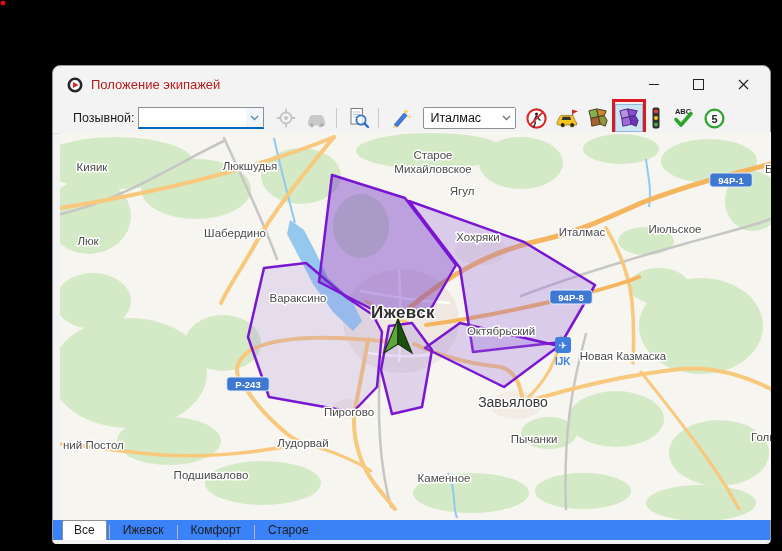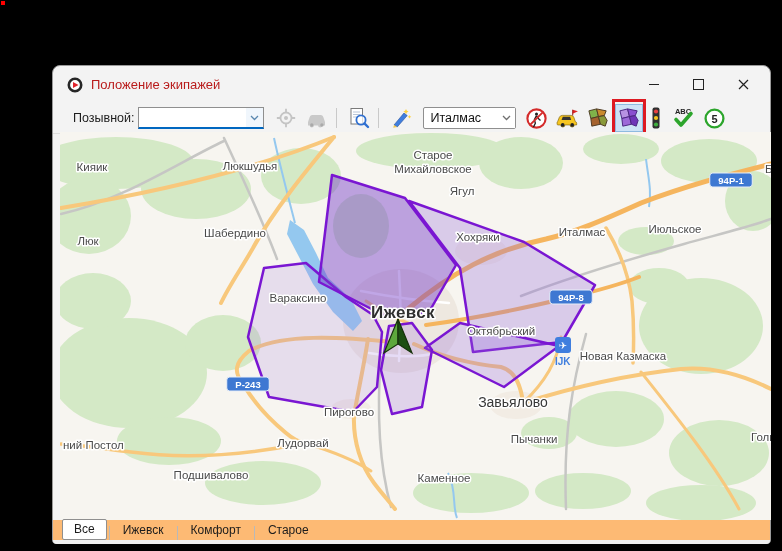--- a/index.html
+++ b/index.html
@@ -37,22 +37,22 @@
   #map-wrap{position:absolute;left:7px;top:66px;width:711px;height:388px;background:#f7f5f0;}
   #mapsvg{display:block;}
   .lbl{paint-order:stroke;stroke:#fff;stroke-width:3px;stroke-linejoin:round;fill:#4a4a4a;
        font-family:"Liberation Sans",sans-serif;}
   .sm{font-size:11.5px;}
   .city{font-size:17px;font-weight:700;fill:#2f2f2f;letter-spacing:.4px;}
   .town{font-size:14px;fill:#383838;}
   .bdg{font-size:9.5px;font-weight:700;fill:#fff;font-family:"Liberation Sans",sans-serif;}
   .ijk{font-size:10px;font-weight:700;fill:#3f7ede;font-family:"Liberation Sans",sans-serif;}
   
-  #tabbar{position:absolute;left:0;top:454px;right:0;height:20px;background:#fdba74;
-          display:flex;align-items:flex-end;padding-left:9px;}
+  #tabbar{position:absolute;left:0;top:454px;right:0;height:20px;background:#3b82f6;
+          display:flex;align-items:center;padding-left:9px;}
   .tab{font-size:12px;color:#1c1c1c;padding:2px 11px 3px;margin-top:1px;}
   .tab.active{background:#fff;border:1px solid #8f8f8f;border-radius:2px;margin-top:0;}
   .tabsep{width:1px;height:14px;background:#b9b9b9;margin:3px 2px 0;}
   #win-bottom{position:absolute;left:0;top:474px;right:0;height:4px;background:#f0f0f0;
               border-radius:0 0 4px 4px;}
 </style>
 </head>
 <body>
 
 <div id="screen">

